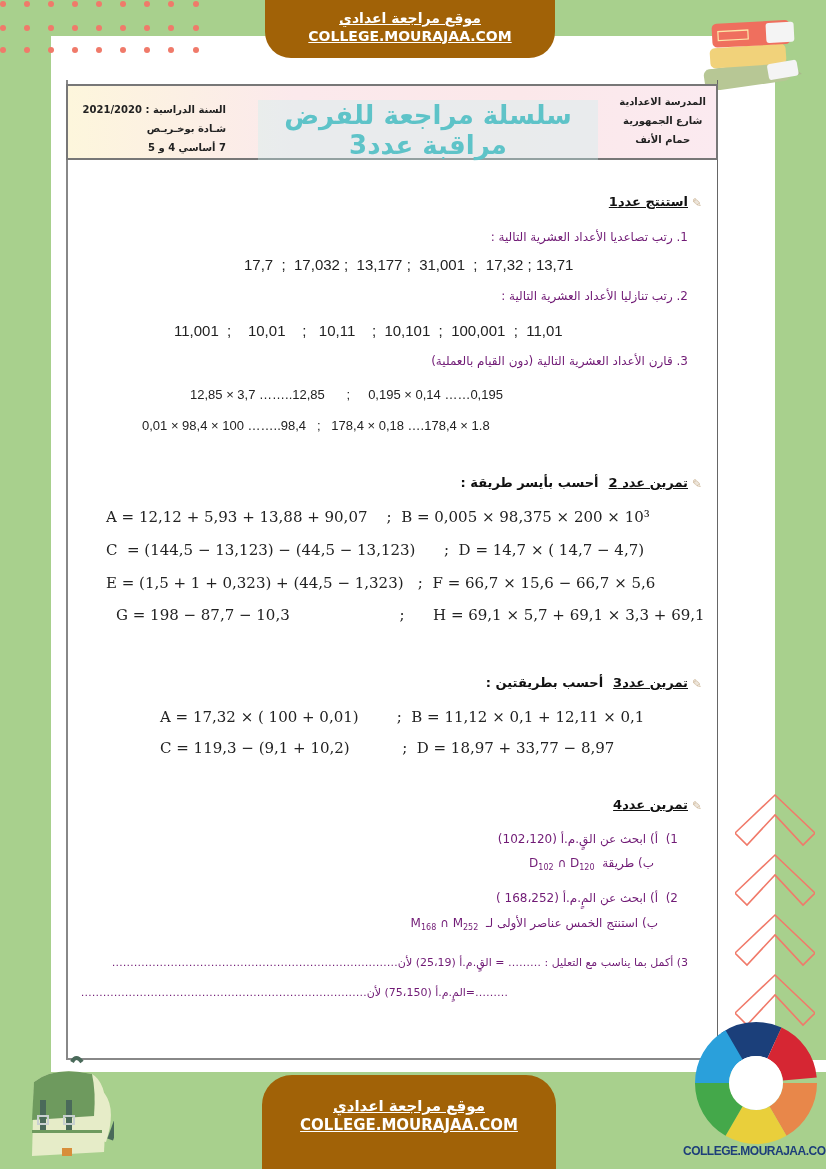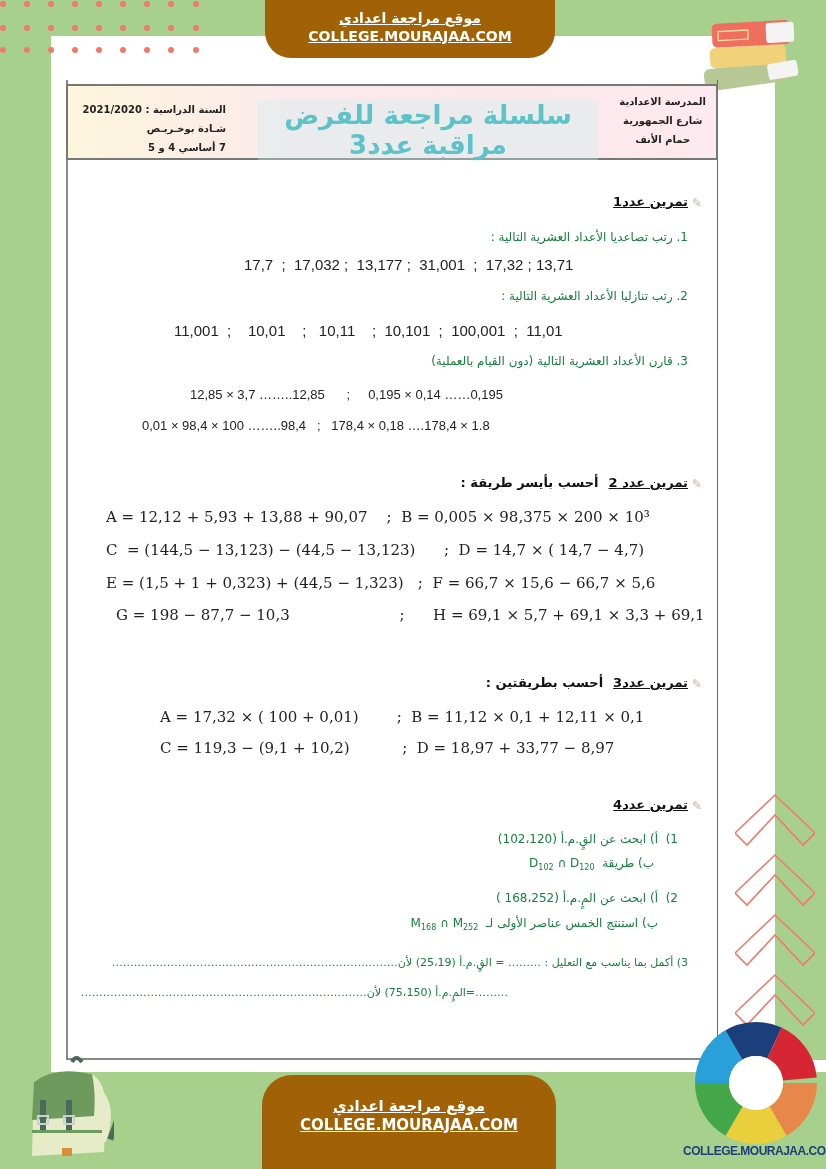--- a/index.html
+++ b/index.html
@@ -44,21 +44,21 @@
       background: rgba(200,240,240,0.35);
     }
     .ex-title {
       position: absolute; right: 138px; font-size: 13px; font-weight: bold; color: #111; direction: rtl;
       white-space: nowrap;
     }
     .ex-title .name { text-decoration: underline; }
     .ex-title .task { margin-right: 10px; font-weight: bold; }
     .pencil { position: absolute; right: 122px; width: 12px; height: 12px; color: #c8b090; font-size: 12px; }
 
-    .instr { position: absolute; font-size: 12px; color: #15803d; direction: rtl; text-align: right; white-space: nowrap; }
+    .instr { position: absolute; font-size: 12px; color: #701a75; direction: rtl; text-align: right; white-space: nowrap; }
     .nums { position: absolute; font-family: Liberation Sans, sans-serif; font-size: 15px; color: #222; white-space: pre; }
     .math { position: absolute; font-family: "DejaVu Serif", serif; font-size: 15px; color: #222; white-space: pre; }
     .sm { font-size: 13px; }
     sub { font-size: 8px; }
 
     
     .chev { position: absolute; left: 735px; width: 80px; height: 60px; }
 
     
     #logo { position: absolute; left: 695px; top: 1022px; width: 122px; height: 122px; }
@@ -131,21 +131,21 @@
   <div id="hdr-title">سلسلة مراجعة للفرض مراقبة عدد3</div>
   <div id="hdr-left">
     <div>السنة الدراسية : 2021/2020</div>
     <div>شـادة بوخـريـص</div>
     <div>7 أساسي 4 و 5</div>
   </div>
 </div>
 
 <span class="pencil" style="top:196px">✎</span>
 <div class="ex-title" style="top:194px">
-  <span class="name">تمرين عدد1</span>
+  <span class="name">استنتج عدد1</span>
 </div>
 <div class="instr" style="right:138px;top:230px">1. رتب تصاعديا الأعداد العشرية التالية :</div>
 <div class="nums" style="left:244px;top:256px">17,7  ;  17,032 ;  13,177 ;  31,001  ;  17,32 ; 13,71</div>
 <div class="instr" style="right:138px;top:289px">2. رتب تنازليا الأعداد العشرية التالية :</div>
 <div class="nums" style="left:174px;top:322px">11,001  ;    10,01    ;   10,11    ;  10,101  ;  100,001  ;  11,01</div>
 <div class="instr" style="right:138px;top:354px">3. قارن الأعداد العشرية التالية (دون القيام بالعملية)</div>
 <div class="nums sm" style="left:190px;top:387px">12,85 × 3,7 ……..12,85      ;     0,195 × 0,14 ……0,195</div>
 <div class="nums sm" style="left:142px;top:418px">0,01 × 98,4 × 100 ……..98,4   ;   178,4 × 0,18 ….178,4 × 1.8</div>
 
 <span class="pencil" style="top:477px">✎</span>

